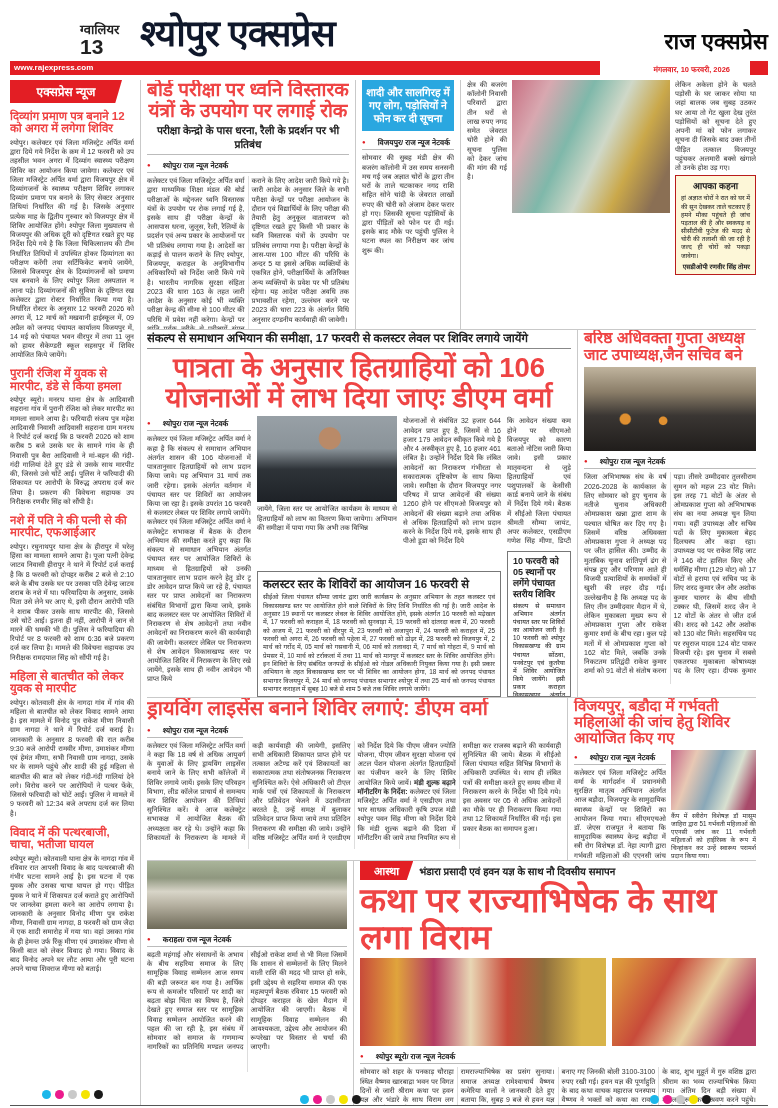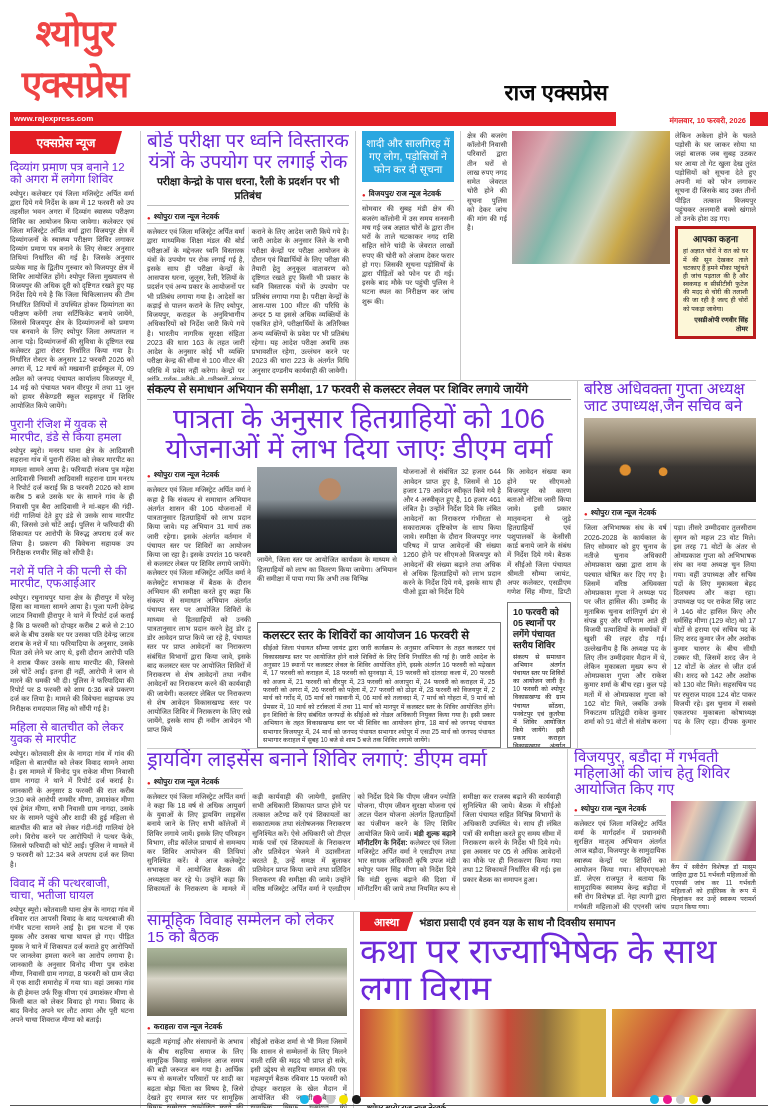--- a/index.html
+++ b/index.html
@@ -2,67 +2,67 @@
 <html><head>
 <meta charset="utf-8">
 <style>
   html,body{margin:0;padding:0;background:#e8e8e8;}
   .page{width:778px;height:1108px;background:#fff;position:relative;margin:0 auto;
         font-family:"Liberation Sans",sans-serif;color:#222;overflow:hidden;box-sizing:border-box;}
   
   .header{display:grid;grid-template-columns:130px 1fr 160px;align-items:end;padding:6px 10px 2px 10px;}
   .city{font-size:13px;font-weight:bold;line-height:1;padding-left:70px;}
   .pageno{font-size:21px;font-weight:bold;line-height:1;padding-left:70px;}
-  .masthead-title{font-size:37px;font-weight:bold;text-align:center;letter-spacing:-1px;color:#ef4444;}
+  .masthead-title{font-size:37px;font-weight:bold;text-align:left;letter-spacing:-1px;color:#0f172a;}
   .brand{font-size:22px;font-weight:bold;text-align:right;color:#0a0a0a;padding-bottom:2px;}
   .redbar{display:flex;height:14px;margin:2px 10px 0 10px;border-radius:6px;}
   .redbar-left{flex:1;background:#e31e24;color:#fff;font-size:8px;font-weight:bold;padding:2px 6px 0 4px;}
-  .redbar-date{width:130px;color:#e31e24;font-size:7.5px;font-weight:bold;text-align:right;padding:3px 4px 0 0;}
+  .redbar-date{width:130px;color:#e31e24;font-size:7.5px;font-weight:bold;text-align:right;padding:3px 20px 0 0;}
   .redbar-block{width:18px;background:#e31e24;}
   
   .content{display:flex;padding:5px 22px 0 10px;height:1030px;box-sizing:border-box;}
   .left-rail{width:124px;flex:none;padding-right:6px;border-right:1px solid #c9c9c9;overflow:hidden;
              display:flex;flex-direction:column;}
   .main{flex:1;padding-left:6px;display:flex;flex-direction:column;min-width:0;}
   .band{display:flex;border-bottom:1px solid #c9c9c9;box-sizing:border-box;overflow:hidden;}
   .band1{height:250px;}
   .band2{height:368px;}
   .band3{height:163px;}
   .band4{flex:1;border-bottom:none;}
   .art{overflow:hidden;box-sizing:border-box;}
   .vsep{border-left:1px solid #c9c9c9;margin:0 0 0 6px;padding-left:6px;}
   
   .body-text{font-size:7px;line-height:1.32;text-align:justify;color:#333;}
   .cols-2{column-count:2;column-gap:7px;column-rule:1px solid #ddd;}
   .cols-4{column-count:4;column-gap:7px;column-rule:1px solid #ddd;}
-  .byline{display:flex;align-items:flex-end;gap:3px;font-size:7.5px;font-weight:bold;color:#222;
+  .byline{display:flex;align-items:center;gap:12px;font-size:7.5px;font-weight:bold;color:#222;
           border-bottom:1px solid #bbb;padding:2px 0;margin-bottom:3px;}
   .bullet{color:#e31e24;font-size:6px;line-height:1;}
-  .hl{font-weight:normal;color:#6d28d9;line-height:1.08;}
+  .hl{font-weight:bold;color:#ef4444;line-height:1.08;}
   
   .rail-badge{background:#e31e24;color:#fff;font-weight:bold;font-size:12px;text-align:center;
               padding:3px 4px;width:104px;clip-path:polygon(0 0,100% 0,94% 100%,0 100%);margin-bottom:5px;}
   .rail-art{margin-bottom:6px;}
   .rail-hl{font-size:11.5px;margin:2px 0 3px 0;}
   
   .board-art{width:202px;flex:none;}
   .board-hl{font-size:19px;text-align:center;margin-bottom:2px;}
   .board-sub{font-size:10.5px;font-weight:bold;text-align:center;border-bottom:1px solid #bbb;padding-bottom:3px;margin-bottom:3px;}
   .tip-art{width:99px;flex:none;}
-  .tipbox{background:#2aa7e0;color:#fff;font-weight:normal;font-size:10.5px;text-align:center;
+  .tipbox{background:#2aa7e0;color:#fff;font-weight:bold;font-size:10.5px;text-align:center;
           padding:6px 4px;line-height:1.25;margin-bottom:4px;}
   .burg-art{flex:1;}
   .burg-hl{font-size:23px;margin:0 0 4px 0;}
   .burg-row{display:flex;gap:5px;}
   .burg-left{width:40px;flex:none;}
   .photo{background:#ccc;position:relative;flex:none;}
   .burg-photo{width:158px;height:133px;background:
       linear-gradient(115deg,#c97083 0%,#d8a8b0 18%,#7fb8aa 38%,#cfd8c8 55%,#caa84a 72%,#8a6f54 90%);}
   .burg-right{flex:1;display:flex;flex-direction:column;gap:3px;min-width:0;}
-  .opinion-box{background:#fdf7d8;border:3px solid #b91c1c;padding:3px 5px;}
+  .opinion-box{background:#fdf7d8;border:1px solid #b91c1c;padding:3px 5px;}
   .opinion-title{font-size:9px;font-weight:bold;text-align:center;margin-bottom:2px;}
   .opinion-body{font-size:6.3px;line-height:1.3;text-align:justify;}
   .opinion-sign{font-size:6.5px;font-weight:bold;text-align:right;margin-top:2px;}
   
   .dm-art{width:424px;flex:none;display:flex;flex-direction:column;}
   .dm-strap{font-size:11.5px;font-weight:bold;border-bottom:1px solid #888;padding-bottom:3px;margin-bottom:4px;}
   .dm-hl{font-size:27.5px;text-align:center;margin-bottom:4px;}
   .dm-cols{display:flex;gap:6px;flex:1;min-height:0;}
   .dm-col1{width:104px;flex:none;}
   .dm-center{flex:1;display:flex;flex-direction:column;min-width:0;}
@@ -121,20 +121,24 @@
   .footer-dots{position:absolute;bottom:4px;display:flex;gap:4px;}
   .footer-dots .dot{width:9px;height:9px;border-radius:50%;}
   .bottom-rule{position:absolute;left:10px;right:10px;bottom:2px;border-bottom:1.5px solid #555;}
 </style>
 </head>
 <body>
 
 <div class="page">
 
   <div class="header">
+    <div>
+      <div class="city">ग्वालियर</div>
+      <div class="pageno">13</div>
+    </div>
     <div class="masthead-title">श्योपुर एक्सप्रेस</div>
     <div class="brand">राज एक्सप्रेस</div>
   </div>
   <div class="redbar">
     <div class="redbar-left">www.rajexpress.com</div>
     <div class="redbar-date">मंगलवार, 10 फरवरी, 2026</div>
     <div class="redbar-block"></div>
   </div>
 
   <div class="content">
@@ -282,21 +286,20 @@
             <div class="anc-right">
               <div class="photo anc-photo"></div>
               <div class="caption">कैंप में स्त्रीरोग विशेषज्ञ डॉ मासूम जाहिरा द्वारा 51 गर्भवती महिलाओं की एएनसी जांच कर 11 गर्भवती महिलाओं को हाईरिस्क के रूप में चिन्हांकन कर उन्हें स्वास्थ्य परामर्श प्रदान किया गया।</div>
             </div>
           </div>
         </div>
       </div>
 
       <div class="band band4">
         <div class="art mar-art">
-          <div class="hl mar-hl">सामूहिक विवाह सम्मेलन को लेकर 15 को बैठक</div>
           <div class="photo mar-photo"></div>
           <div class="byline">
             <span class="bullet">●</span>
             <span>कराहल/ राज न्यूज नेटवर्क</span>
           </div>
           <div class="body-text cols-2" style="height:122px;overflow:hidden;">बढ़ती महंगाई और संसाधनों के अभाव के बीच सहरिया समाज के लिए सामूहिक विवाह सम्मेलन आज समय की बड़ी जरूरत बन गया है। आर्थिक रूप से कमजोर परिवारों पर शादी का बढ़ता बोझ चिंता का विषय है, जिसे देखते हुए समाज स्तर पर सामूहिक विवाह सम्मेलन आयोजित करने की पहल की जा रही है, इस संबंध में सोमवार को समाज के गणमान्य नागरिकों का प्रतिनिधि मण्डल जनपद सीईओ राकेश शर्मा से भी मिला जिसमें कि शासन से सम्मेलनों के लिए मिलने वाली राशि की मदद भी प्राप्त हो सके, इसी उद्देश्य से सहरिया समाज की एक महत्वपूर्ण बैठक रविवार 15 फरवरी को दोपहर कराहल के खेल मैदान में आयोजित की जाएगी। बैठक में सामूहिक विवाह सम्मेलन की आवश्यकता, उद्देश्य और आयोजन की रूपरेखा पर विस्तार से चर्चा की जाएगी।</div>
         </div>
 
         <div class="art katha-art vsep">
           <div class="katha-top">

